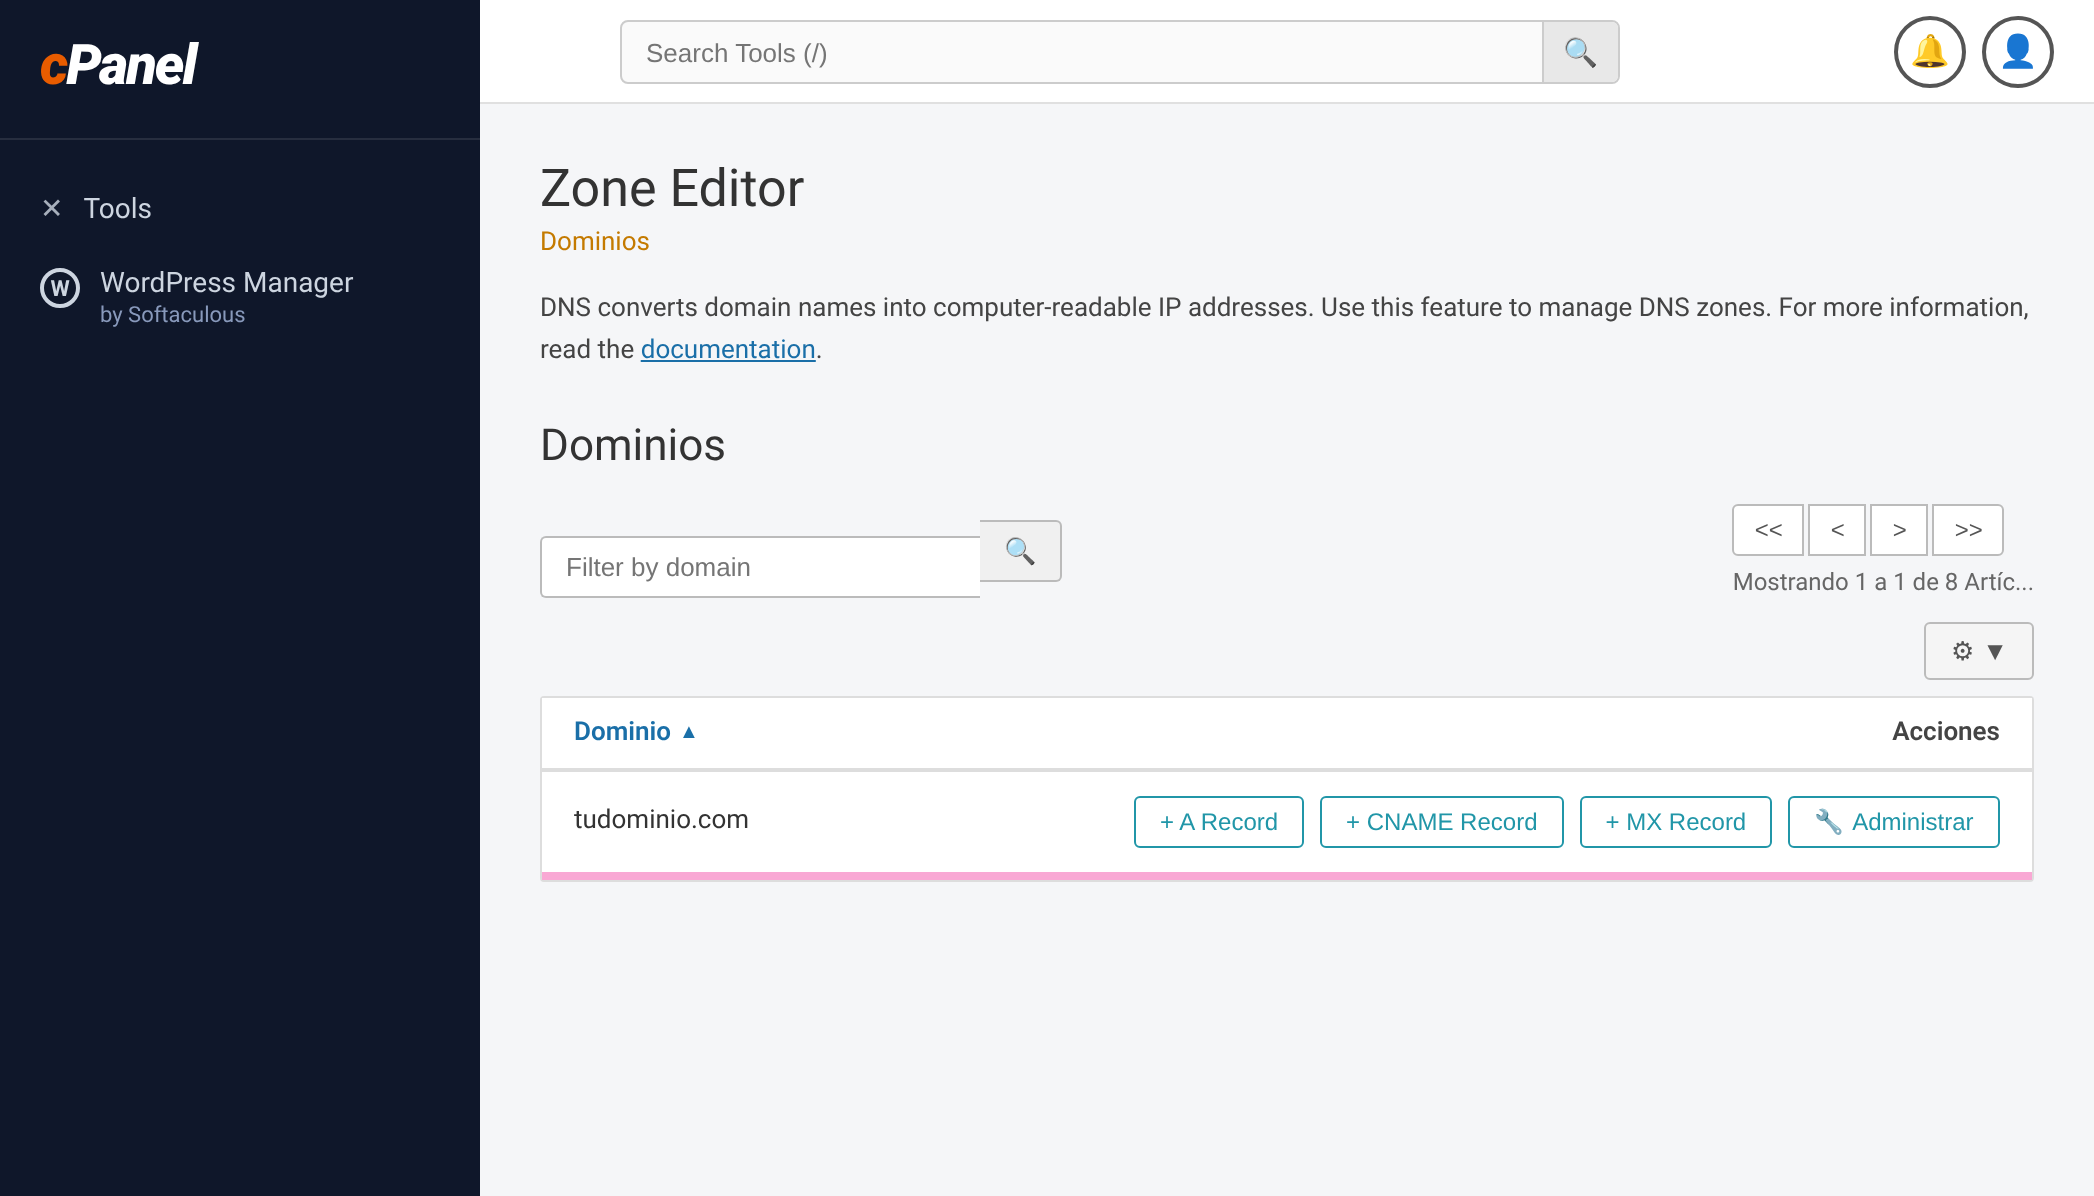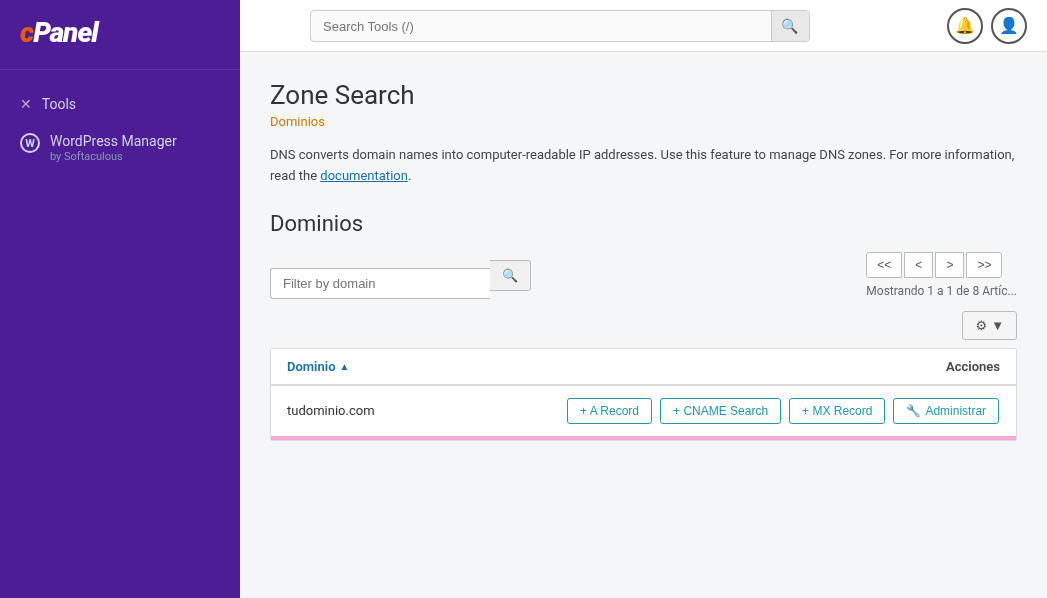--- a/index.html
+++ b/index.html
@@ -1,21 +1,21 @@
 <!DOCTYPE html>
 <html><head>
   <meta charset="utf-8">
   <style>
     * { margin: 0; padding: 0; box-sizing: border-box; }
     body { font-family: -apple-system, BlinkMacSystemFont, 'Segoe UI', Roboto, sans-serif; display: flex; height: 598px; width: 1047px; overflow: hidden; background: #f0f0f0; }
 
     
     .sidebar {
       width: 240px;
-      background: #4c1d95;
+      background: #0f172a;
       color: #fff;
       flex-shrink: 0;
       display: flex;
       flex-direction: column;
       padding-top: 0;
     }
     .sidebar-logo {
       padding: 16px 20px 20px 20px;
       border-bottom: 1px solid rgba(255,255,255,0.1);
     }
@@ -351,21 +351,21 @@
       <button class="topbar-icon-btn">
         <span>🔔</span>
       </button>
       <button class="topbar-icon-btn">
         <span>👤</span>
       </button>
     </div>
   </div>
 
   <div class="content">
-    <h1 class="page-title">Zone Search</h1>
+    <h1 class="page-title">Zone Editor</h1>
     <div class="breadcrumb">Dominios</div>
     <p class="description">
       <span>DNS converts domain names into computer-readable IP addresses. Use this feature to manage DNS zones. For more information, read the</span>
       <a href="#">documentation</a><span>.</span>
     </p>
 
     <h2 class="section-title">Dominios</h2>
 
     <div class="filter-row">
       <div class="filter-group">
@@ -397,21 +397,21 @@
         <div class="th-domain">
           <span>Dominio</span>
           <span class="sort-arrow">▲</span>
         </div>
         <div class="th-actions">Acciones</div>
       </div>
       <div class="table-row">
         <div class="td-domain">tudominio.com</div>
         <div class="td-actions">
           <button class="action-btn">+ A Record</button>
-          <button class="action-btn">+ CNAME Search</button>
+          <button class="action-btn">+ CNAME Record</button>
           <button class="action-btn">+ MX Record</button>
           <button class="action-btn-wrench">
             <span>🔧</span>
             <span>Administrar</span>
           </button>
         </div>
       </div>
     </div>
   </div>
 </div>

